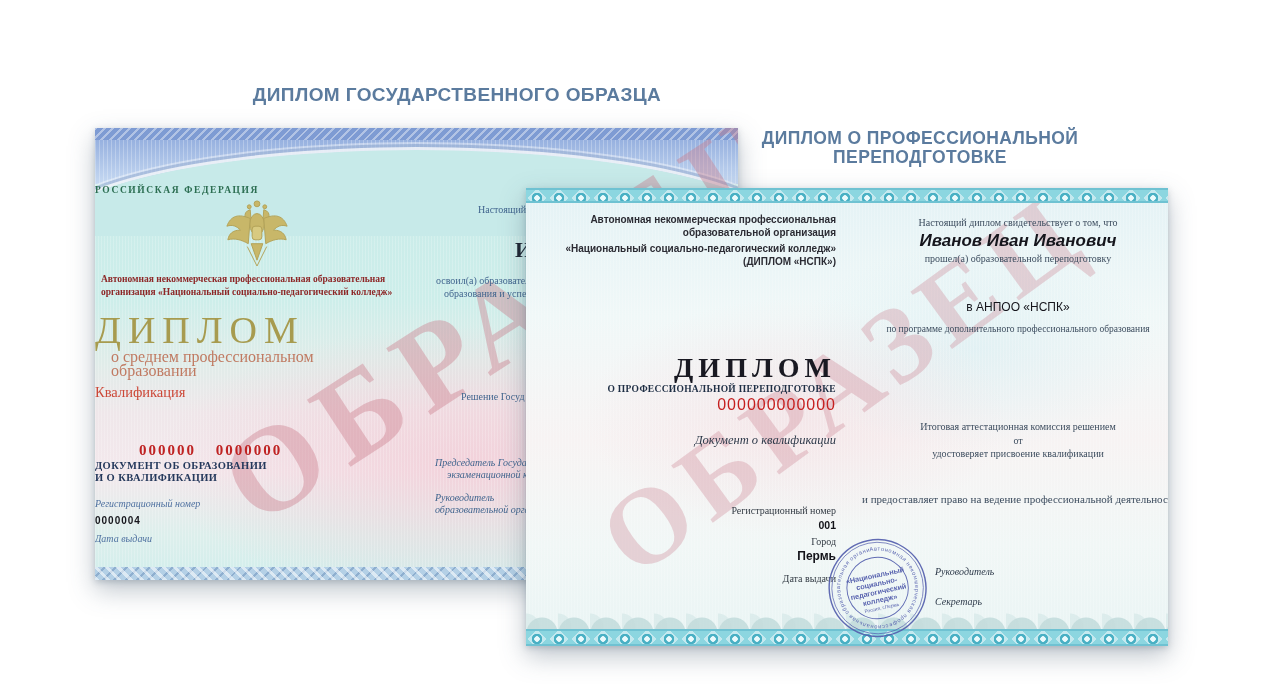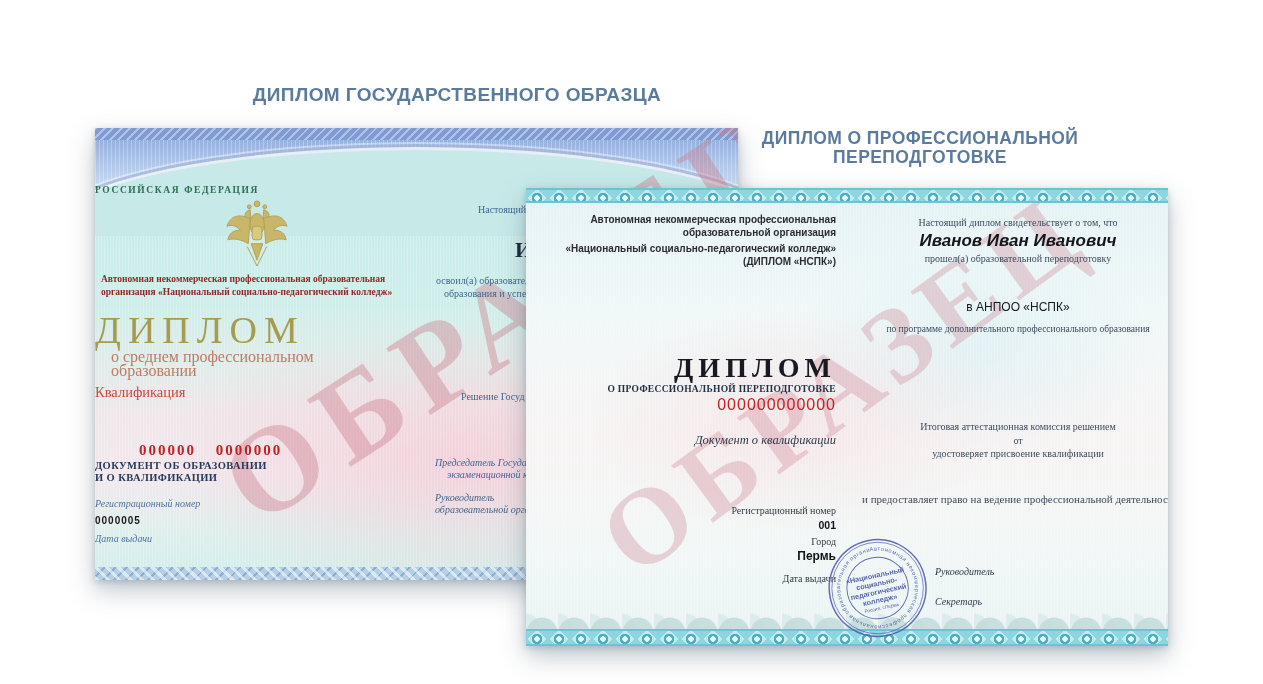--- a/index.html
+++ b/index.html
@@ -134,21 +134,21 @@
     </div>
 
     <div class="ld-title">ДИПЛОМ</div>
     <div class="ld-sub" style="top:220px">о среднем профессиональном</div>
     <div class="ld-sub" style="top:234px">образовании</div>
     <div class="ld-qual">Квалификация</div>
     <div class="ld-serial">000000 0000000</div>
     <div class="ld-doct" style="top:332px">ДОКУМЕНТ ОБ ОБРАЗОВАНИИ</div>
     <div class="ld-doct" style="top:344px">И О КВАЛИФИКАЦИИ</div>
     <div class="ld-ital" style="top:370px">Регистрационный номер</div>
-    <div class="ld-regnum">0000005</div>
+    <div class="ld-regnum">0000004</div>
     <div class="ld-ital" style="top:405px">Дата выдачи</div>
 
     <div class="abs ld-frag" style="left:383px;top:76px">Настоящий</div>
     <div class="abs" style="left:420px;top:109px;font-family:'Liberation Serif',serif;font-weight:bold;font-size:22px;color:#1c2430">И</div>
     <div class="abs ld-frag" style="left:341px;top:147px">освоил(а) образовател</div>
     <div class="abs ld-frag" style="left:349px;top:160px">образования и успеш</div>
     <div class="abs ld-frag" style="left:366px;top:263px">Решение Госуд</div>
     <div class="abs ld-frag it" style="left:340px;top:329px">Председатель Государ</div>
     <div class="abs ld-frag it" style="left:352px;top:341px">экзаменационной ком</div>
     <div class="abs ld-frag it" style="left:340px;top:364px">Руководитель</div>

